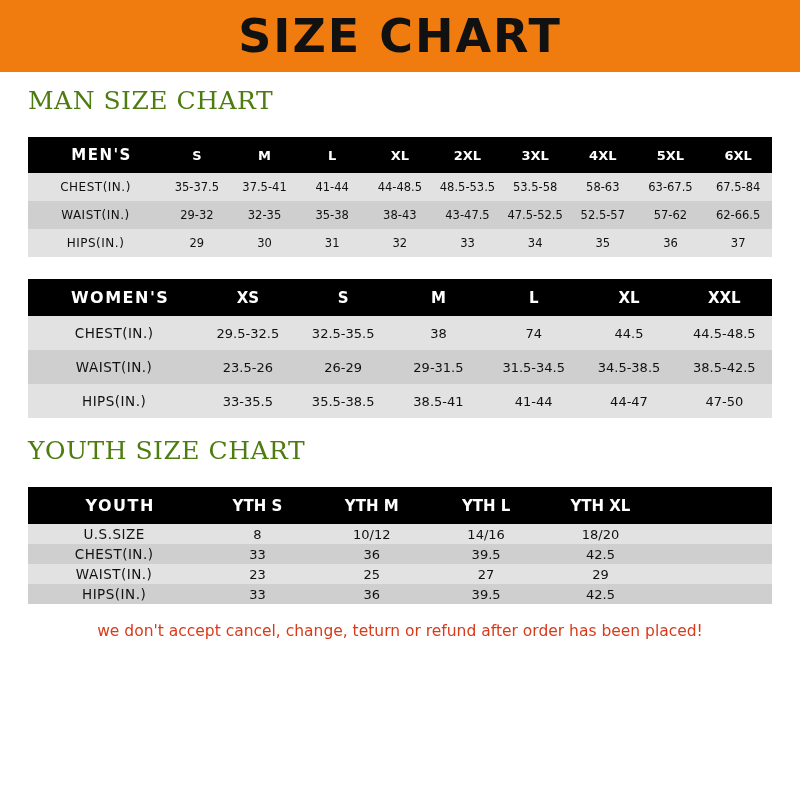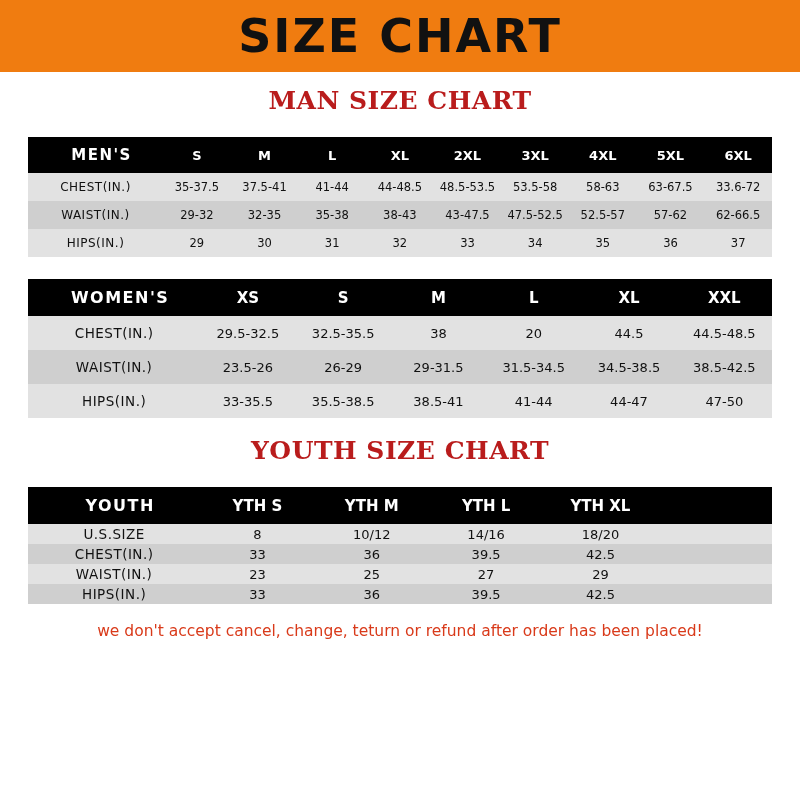--- a/index.html
+++ b/index.html
@@ -38,24 +38,24 @@
     color: #111111;
     line-height: 1;
   }
 
   .content {
     padding: 0 28px;
     box-sizing: border-box;
   }
 
   .section-title {
-    text-align: center;
+    text-align: left;
     font-family: "DejaVu Serif", serif;
-    font-weight: bold;
-    color: #b91c1c;
+    font-weight: normal;
+    color: #4d7c0f;
     letter-spacing: 0.5px;
   }
   .section-title.man    { font-size: 25px; margin: 14px 0 10px 0; }
   .section-title.women  { font-size: 25px; margin: 18px 0 10px 0; }
   .section-title.youth  { font-size: 25px; margin: 18px 0 0 0; }
 
   table.size-table {
     width: 100%;
     border-collapse: collapse;
     table-layout: fixed;
@@ -154,21 +154,21 @@
         <tr class="odd">
           <td class="rowlabel">CHEST(IN.)</td>
           <td>35-37.5</td>
           <td>37.5-41</td>
           <td>41-44</td>
           <td>44-48.5</td>
           <td>48.5-53.5</td>
           <td>53.5-58</td>
           <td>58-63</td>
           <td>63-67.5</td>
-          <td>33.6-72</td>
+          <td>67.5-84</td>
         </tr>
         <tr class="even">
           <td class="rowlabel">WAIST(IN.)</td>
           <td>29-32</td>
           <td>32-35</td>
           <td>35-38</td>
           <td>38-43</td>
           <td>43-47.5</td>
           <td>47.5-52.5</td>
           <td>52.5-57</td>
@@ -201,21 +201,21 @@
           <th>XL</th>
           <th>XXL</th>
         </tr>
       </thead>
       <tbody>
         <tr class="odd">
           <td class="rowlabel">CHEST(IN.)</td>
           <td>29.5-32.5</td>
           <td>32.5-35.5</td>
           <td>38</td>
-          <td>20</td>
+          <td>74</td>
           <td>44.5</td>
           <td>44.5-48.5</td>
         </tr>
         <tr class="even">
           <td class="rowlabel">WAIST(IN.)</td>
           <td>23.5-26</td>
           <td>26-29</td>
           <td>29-31.5</td>
           <td>31.5-34.5</td>
           <td>34.5-38.5</td>

